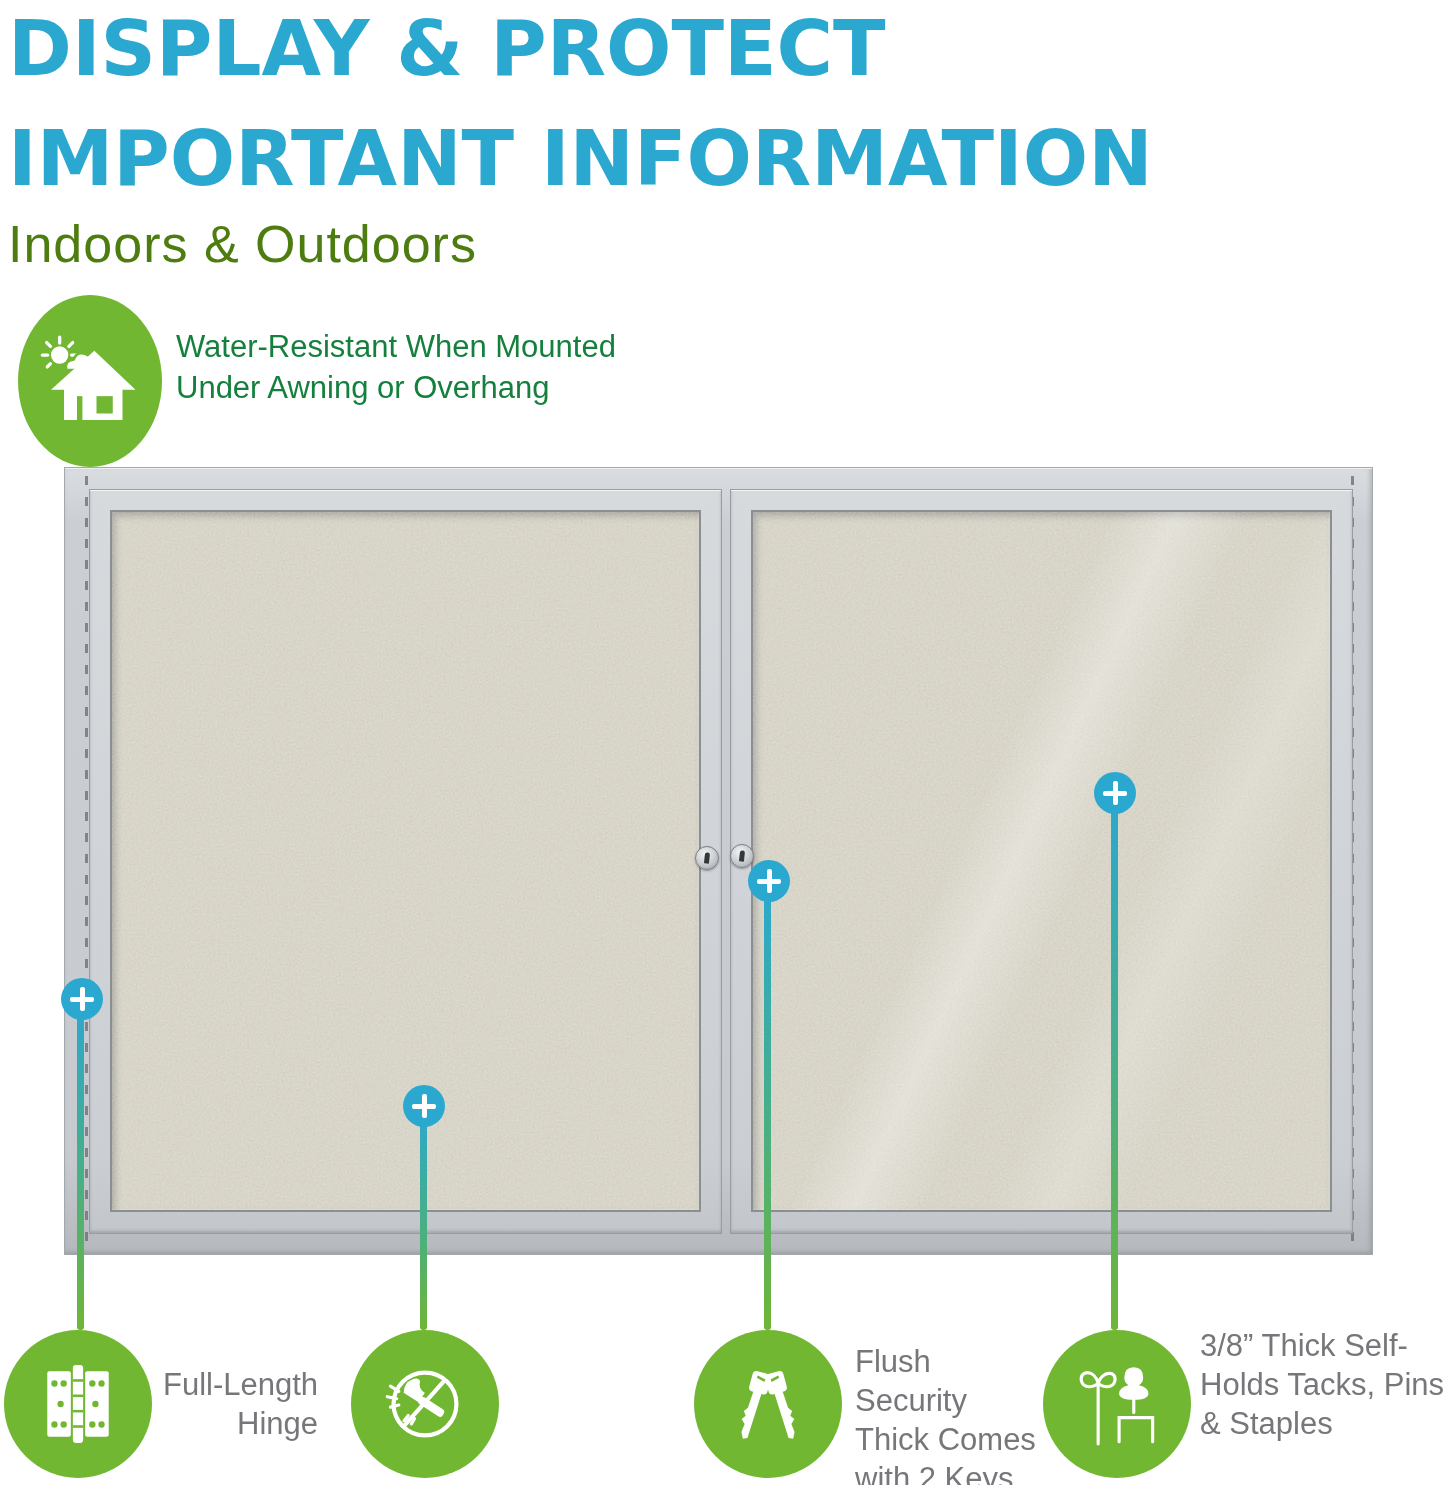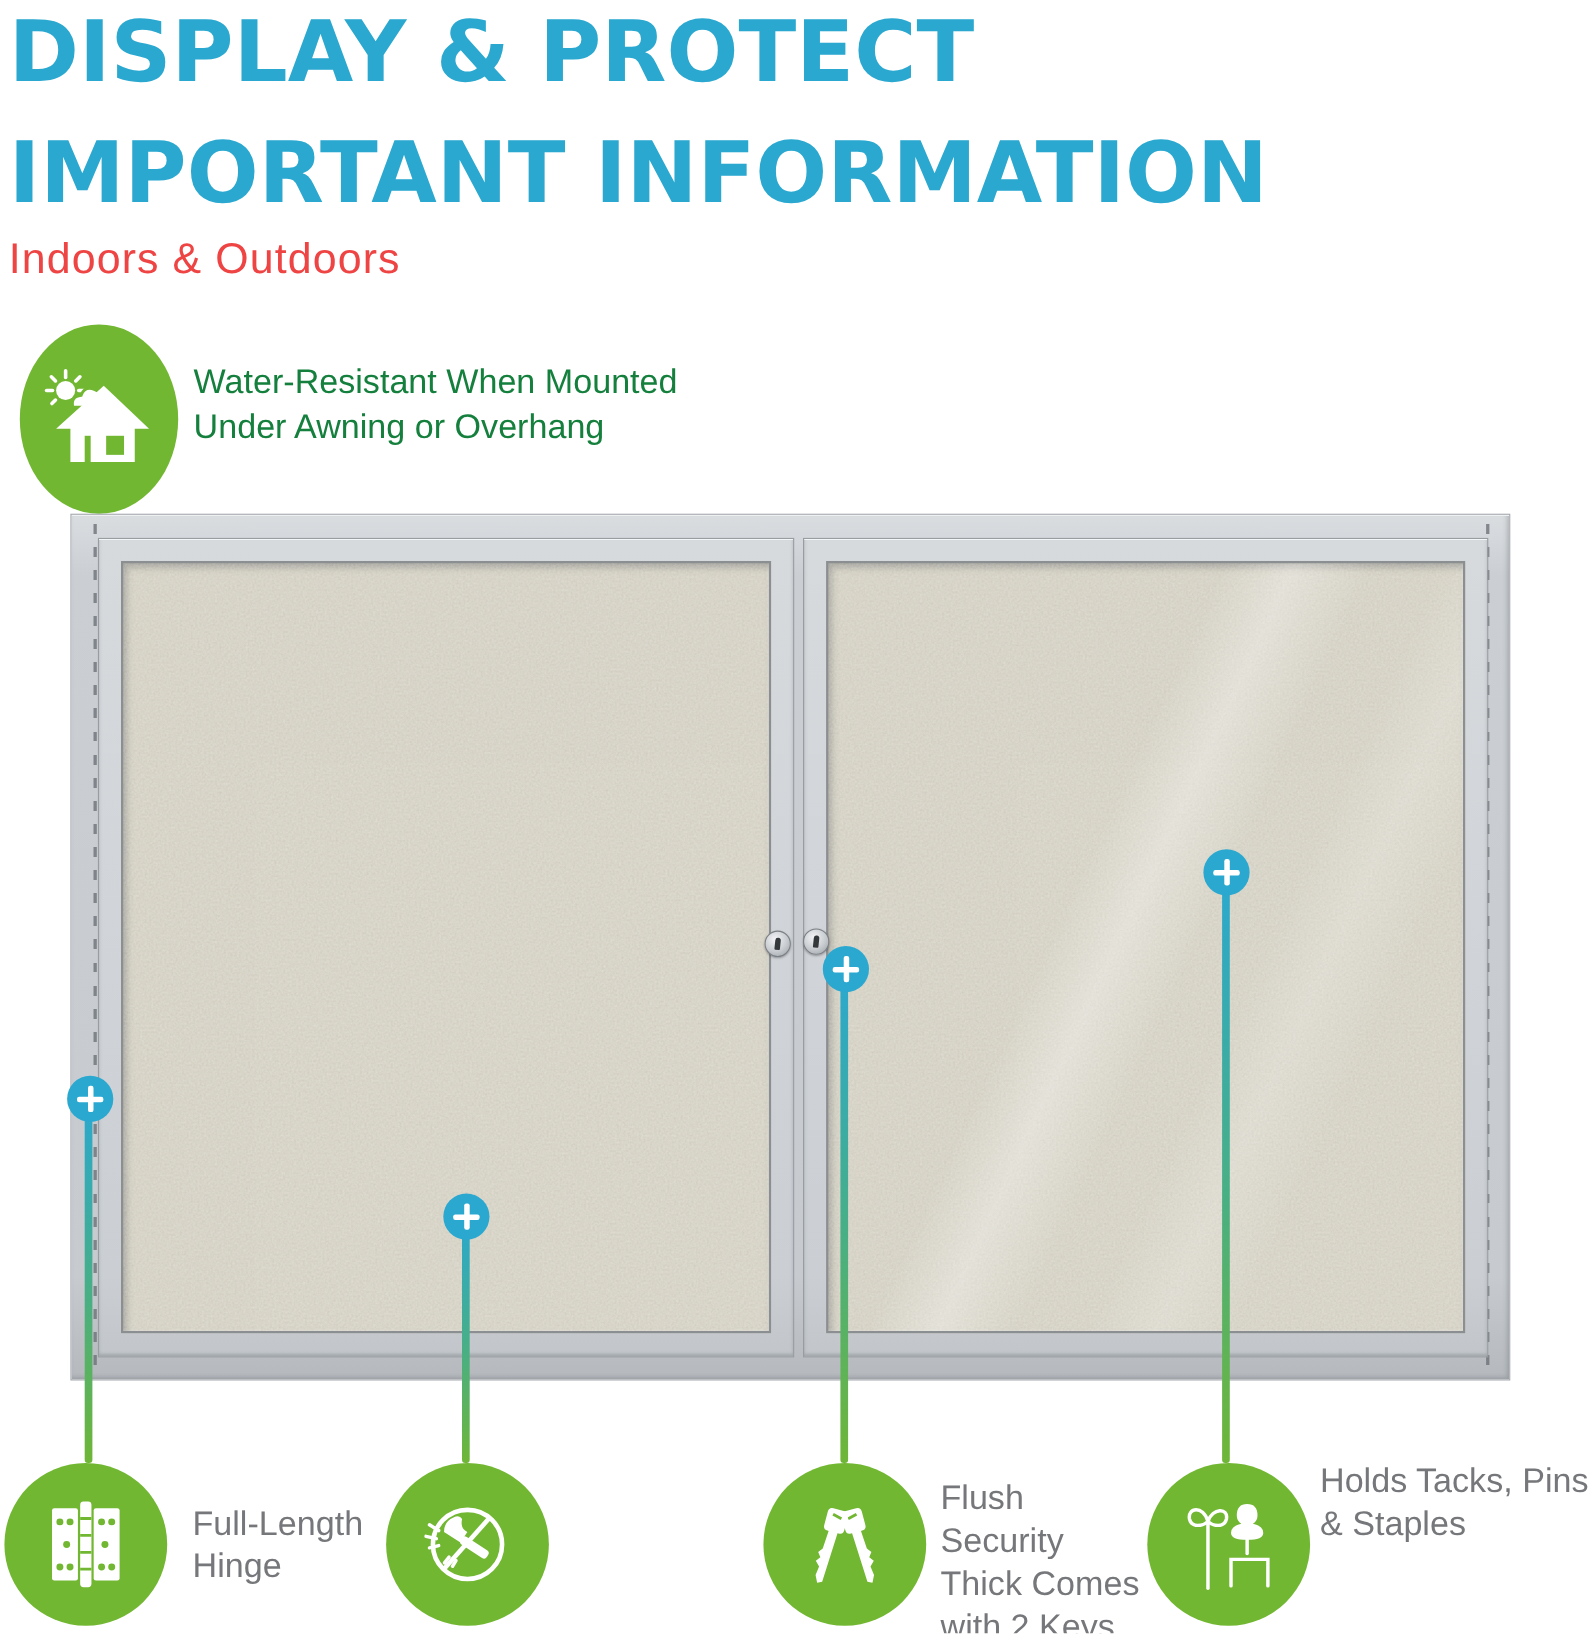--- a/index.html
+++ b/index.html
@@ -4,21 +4,21 @@
 <style>
   html,body{margin:0;padding:0;background:#fff;}
   *{box-sizing:border-box;}
   .canvas{position:relative;width:1445px;height:1485px;background:#FFFFFF;overflow:hidden;
           font-family:"Liberation Sans",sans-serif;}
   
   .title{position:absolute;left:8px;top:-6px;color:#2AA8D0;
          font-family:"DejaVu Sans","Liberation Sans",sans-serif;
          font-weight:700;font-size:77px;line-height:110px;letter-spacing:0px;white-space:nowrap;}
   .title span{display:block;}
-  .subtitle{position:absolute;left:8px;top:214px;color:#ef4444;font-size:39px;letter-spacing:1px;text-align:right;}
+  .subtitle{position:absolute;left:8px;top:214px;color:#4d7c0f;font-size:52px;letter-spacing:1px;text-align:right;}
   
   .water-badge{position:absolute;left:18px;top:295px;width:144px;height:172px;border-radius:50%;
                background:#72B732;display:flex;align-items:center;justify-content:center;}
   .water-text{position:absolute;left:176px;top:326px;color:#15803d;font-size:31px;line-height:41px;}
   .water-text span{display:block;}
   
   .board{position:absolute;left:64px;top:467px;width:1309px;height:788px;
          background:linear-gradient(180deg,#DADDE0 0%,#CBCFD4 7%,#C7CBD0 88%,#B5B9BE 100%);
          border:1px solid #A3A8AD;
          box-shadow:inset 0 1px 0 #EEF0F2, inset -2px -2px 4px rgba(90,95,100,.30);}
@@ -222,28 +222,29 @@
       <g fill="none" stroke="#FFFFFF" stroke-width="3" stroke-linecap="round">
         <path d="M 24 80 L 24 22"></path>
         <path d="M 24 22 C 20 8 6 10 8 20 C 10 28 20 26 24 22 C 28 10 42 10 40 20 C 38 28 28 26 24 22"></path>
         <polyline points="44,78 44,55 76,55 76,78"></polyline>
         <line x1="58" y1="38" x2="58" y2="50"></line>
       </g>
       <path fill="#FFFFFF" d="M49,17 q0,-10 9,-10 q9,0 9,10 q0,5 -4,7 q9,2 9,8 q0,6 -14,6 q-14,0 -14,-6 q0,-6 9,-8 q-4,-2 -4,-7 z"></path>
     </svg>
   </div>
 
-  <div class="ftext" style="left:175px;top:1365px;">
+  <div class="ftext" style="left:163px;top:1365px;text-align:right;">
     <span>Full-Length</span>
     <span>Hinge</span>
   </div>
   <div class="ftext" style="left:855px;top:1326px;margin-top:16px;">
     <span>Flush</span>
     <span>Security</span>
     <span>Thick Comes</span>
     <span>with 2 Keys</span>
   </div>
   <div class="ftext" style="left:1200px;top:1326px;">
+    <span>3/8” Thick Self-</span>
     <span>Holds Tacks, Pins</span>
     <span>&amp; Staples</span>
   </div>
 
 </div>
 
 </body></html>

